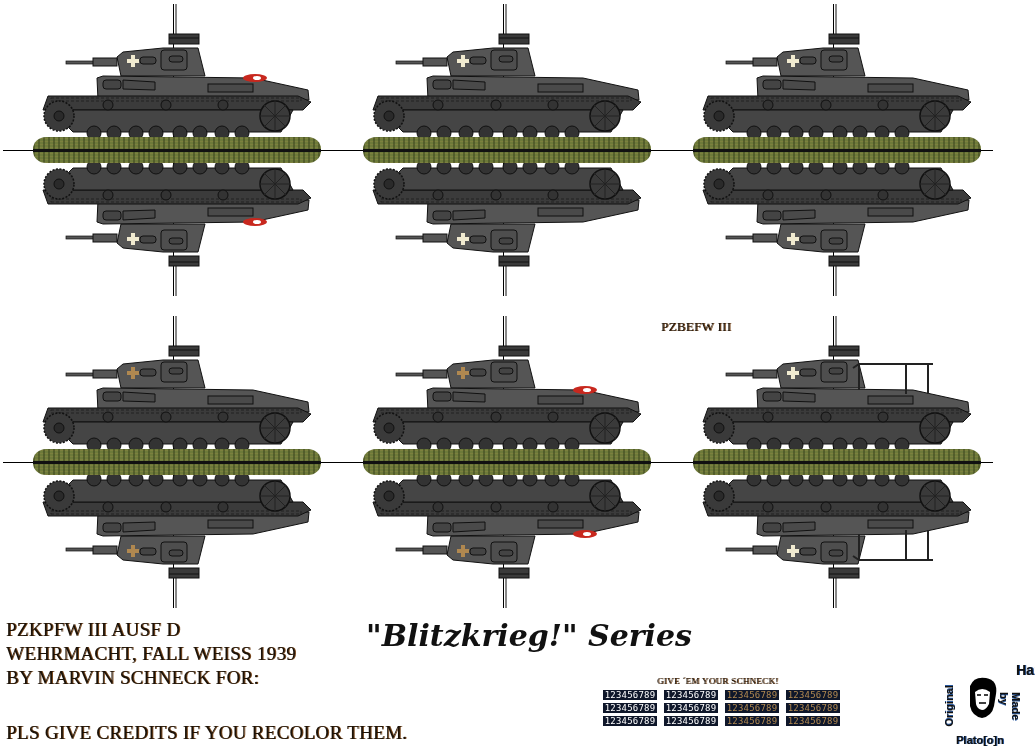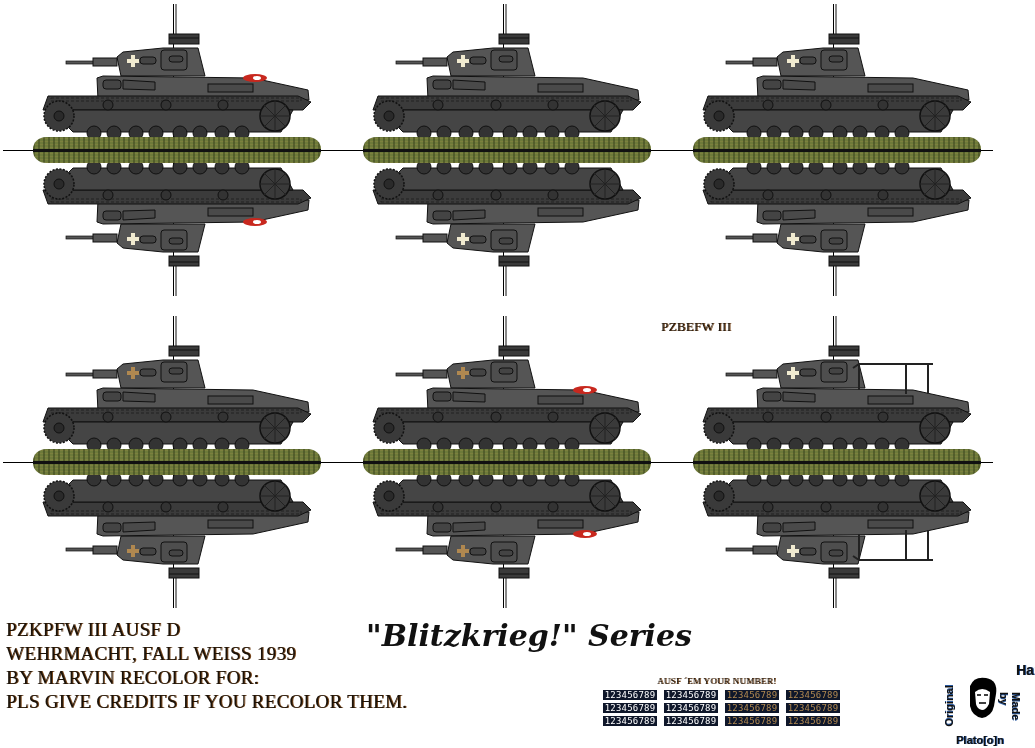--- a/index.html
+++ b/index.html
@@ -694,27 +694,27 @@
       <div class="grass"></div>
       <div class="grass-line"></div>
     </div>
   </div>
 
 <div class="abs title-text" style="left:661px;top:319px;font-size:13px;">PZBEFW III</div>
 
 <div class="abs" style="left:6px;top:618px;">
   <div class="title-text" style="font-size:19px;line-height:24px;">PZKPFW III AUSF D</div>
   <div class="title-text" style="font-size:19px;line-height:24px;">WEHRMACHT, FALL WEISS 1939</div>
-  <div class="title-text" style="font-size:19px;line-height:24px;">BY MARVIN RECOLOR FOR:</div>
-  <div class="title-text" style="font-size:19px;line-height:24px;">PLS GIVE CREDITS IF YOU RECOLOR THEM.</div>
+  <div class="title-text" style="font-size:19px;line-height:24px;">BY MARVIN SCHNECK FOR:</div>
+  <div class="title-text" style="font-size:19px;line-height:24px;margin-top:31px;">PLS GIVE CREDITS IF YOU RECOLOR THEM.</div>
 </div>
 
 <div class="abs series" style="left:366px;top:618px;">"Blitzkrieg!" Series</div>
 
-<div class="abs title-text" style="left:657px;top:676px;font-size:9px;">AUSF ´EM YOUR NUMBER!</div>
+<div class="abs title-text" style="left:657px;top:676px;font-size:9px;">GIVE ´EM YOUR SCHNECK!</div>
 <div id="plates">
     <div class="plate" style="left: 603px; top: 690px; color: rgb(255, 255, 255);">123456789</div>
     <div class="plate" style="left: 664px; top: 690px; color: rgb(255, 255, 255);">123456789</div>
     <div class="plate" style="left: 725px; top: 690px; color: rgb(176, 136, 80);">123456789</div>
     <div class="plate" style="left: 786px; top: 690px; color: rgb(176, 136, 80);">123456789</div>
     <div class="plate" style="left: 603px; top: 703px; color: rgb(255, 255, 255);">123456789</div>
     <div class="plate" style="left: 664px; top: 703px; color: rgb(255, 255, 255);">123456789</div>
     <div class="plate" style="left: 725px; top: 703px; color: rgb(176, 136, 80);">123456789</div>
     <div class="plate" style="left: 786px; top: 703px; color: rgb(176, 136, 80);">123456789</div>
     <div class="plate" style="left: 603px; top: 716px; color: rgb(255, 255, 255);">123456789</div>

